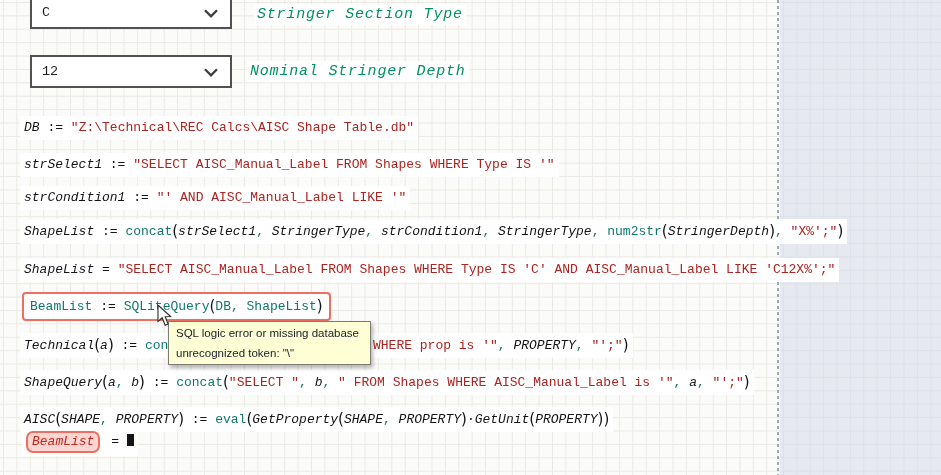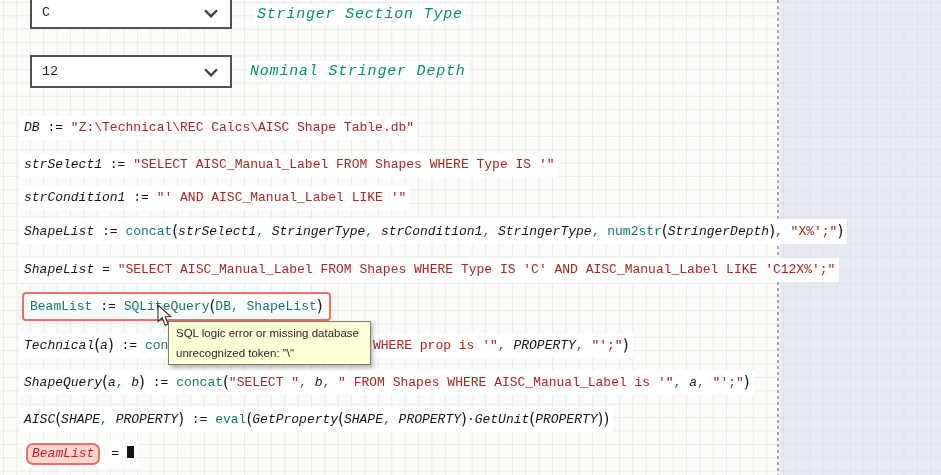--- a/index.html
+++ b/index.html
@@ -97,21 +97,21 @@
   <div class="region" style="left:20px;top:116px;"><span class="mv">DB</span><span class="mo"> := </span><span class="ms">"Z:\Technical\REC Calcs\AISC Shape Table.db"</span></div>
   <div class="region" style="left:20px;top:153px;"><span class="mv">strSelect1</span><span class="mo"> := </span><span class="ms">"SELECT AISC_Manual_Label FROM Shapes WHERE Type IS '"</span></div>
   <div class="region" style="left:20px;top:186px;"><span class="mv">strCondition1</span><span class="mo"> := </span><span class="ms">"' AND AISC_Manual_Label LIKE '"</span></div>
   <div class="region" style="left:20px;top:219px;"><span class="mv">ShapeList</span><span class="mo"> := </span><span class="mf">concat</span><span class="mp">(</span><span class="mv">strSelect1</span><span class="mf">, </span><span class="mv">StringerType</span><span class="mf">, </span><span class="mv">strCondition1</span><span class="mf">, </span><span class="mv">StringerType</span><span class="mf">, </span><span class="mf">num2str</span><span class="mp">(</span><span class="mv">StringerDepth</span><span class="mp">)</span><span class="mf">, </span><span class="ms">"X%';"</span><span class="mp">)</span></div>
   <div class="region" style="left:20px;top:258px;"><span class="mv">ShapeList</span><span class="mo"> = </span><span class="ms">"SELECT AISC_Manual_Label FROM Shapes WHERE Type IS 'C' AND AISC_Manual_Label LIKE 'C12X%';"</span></div>
   <div class="region err-outline" style="left:22px;top:292px;"><span class="mf">BeamList</span><span class="mo"> := </span><span class="mf">SQLiteQuery</span><span class="mp">(</span><span class="mf">DB</span><span class="mf">, </span><span class="mf">ShapeList</span><span class="mp">)</span></div>
   <div class="region" style="left:20px;top:333px;"><span class="mv">Technical</span><span class="mp">(</span><span class="mv">a</span><span class="mp">)</span><span class="mo"> := </span><span class="mf">conc</span></div>
   <div class="region" style="left:369px;top:333px;"><span class="ms">WHERE prop is '"</span><span class="mf">, </span><span class="mv">PROPERTY</span><span class="mf">, </span><span class="ms">"';"</span><span class="mp">)</span></div>
   <div class="region" style="left:20px;top:370px;"><span class="mv">ShapeQuery</span><span class="mp">(</span><span class="mv">a</span><span class="mf">, </span><span class="mv">b</span><span class="mp">)</span><span class="mo"> := </span><span class="mf">concat</span><span class="mp">(</span><span class="ms">"SELECT "</span><span class="mf">, </span><span class="mv">b</span><span class="mf">, </span><span class="ms">" FROM Shapes WHERE AISC_Manual_Label is '"</span><span class="mf">, </span><span class="mv">a</span><span class="mf">, </span><span class="ms">"';"</span><span class="mp">)</span></div>
   <div class="region" style="left:20px;top:407px;"><span class="mv">AISC</span><span class="mp">(</span><span class="mv">SHAPE</span><span class="mf">, </span><span class="mv">PROPERTY</span><span class="mp">)</span><span class="mo"> := </span><span class="mf">eval</span><span class="mp">(</span><span class="mv">GetProperty</span><span class="mp">(</span><span class="mv">SHAPE</span><span class="mf">, </span><span class="mv">PROPERTY</span><span class="mp">)</span><span class="mo">·</span><span class="mv">GetUnit</span><span class="mp">(</span><span class="mv">PROPERTY</span><span class="mp">)</span><span class="mp">)</span></div>
-  <div class="region" style="left:22px;top:440px;text-align:center;"><span class="mev">BeamList</span><span class="mo"> = </span><span class="mph"></span></div>
+  <div class="region" style="left:22px;top:428px;text-align:center;"><span class="mev">BeamList</span><span class="mo"> = </span><span class="mph"></span></div>
 
   <div class="tooltip">
     <div>SQL logic error or missing database</div>
     <div>unrecognized token: "\"</div>
   </div>
 
   <div class="cursor">
     <svg width="16" height="22" viewBox="0 0 16 22">
       <path d="M1 0 L1 16.5 L5.2 12.8 L8.2 20.2 L11.1 19 L8.2 11.8 L13.6 11.6 Z" fill="#ffffff" stroke="#2a2a2a" stroke-width="1.1"></path>
     </svg>

